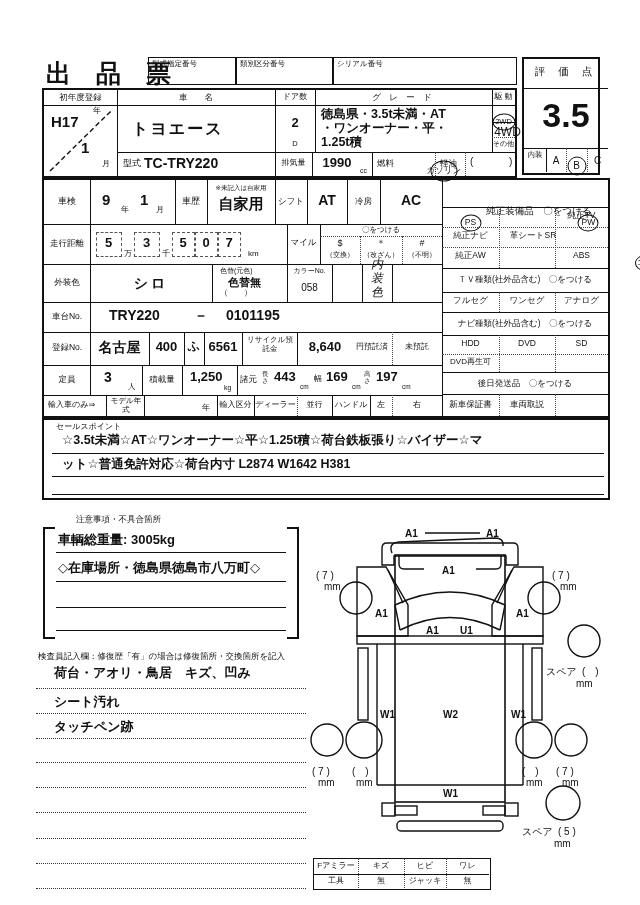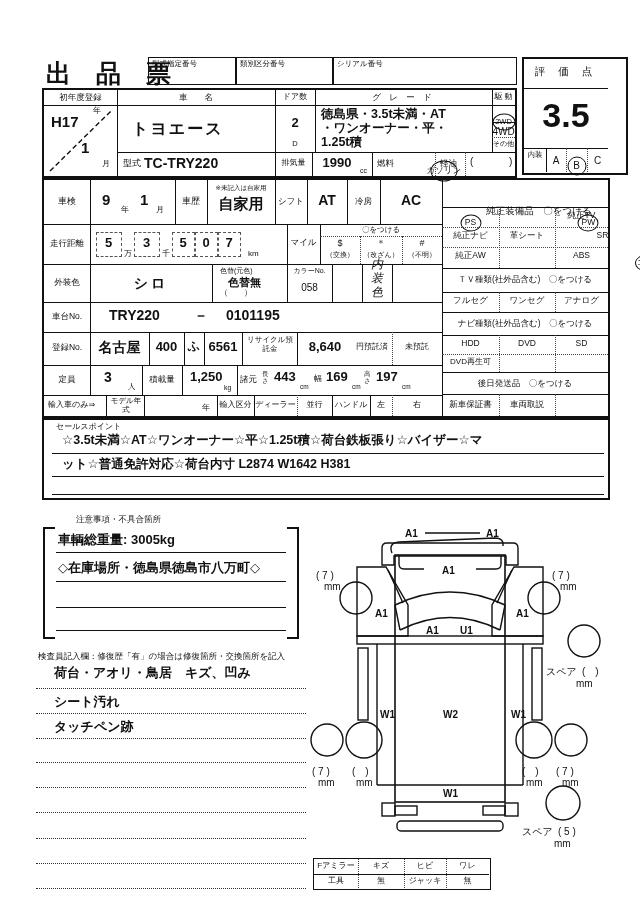--- a/index.html
+++ b/index.html
@@ -34,21 +34,21 @@
   <div class="bx" style="left:236px;top:57px;width:97px;height:28px;">
     <span class="t" style="left:3px;top:2px;font-size:7.5px;">類別区分番号</span>
   </div>
   <div class="bx" style="left:148px;top:57px;width:88px;height:28px;">
     <span class="t" style="left:3px;top:2px;font-size:7.5px;">型式指定番号</span>
   </div>
   <div class="bx" style="left:333px;top:57px;width:184px;height:28px;">
     <span class="t" style="left:3px;top:2px;font-size:7.5px;">シリアル番号</span>
   </div>
 
-  <div class="bx2" style="left:522px;top:57px;width:106px;height:118px;border-width:2.5px;">
+  <div class="bx2" style="left:522px;top:57px;width:78px;height:118px;border-width:2.5px;">
     <span class="t c" style="left:0;top:7px;width:84px;font-size:10.5px;letter-spacing:5px;">評 価 点</span>
     <div class="hl" style="left:0;top:29px;width:84px;"></div>
     <span class="t c b" style="left:0;top:38px;width:84px;font-size:34px;">3.5</span>
     <div class="hl" style="left:0;top:89px;width:84px;"></div>
     <div class="vl" style="left:22px;top:89px;height:24px;"></div>
     <span class="t stack c" style="left:3px;top:92px;width:16px;font-size:7.5px;">内装</span>
     <span class="t c" style="left:22px;top:96px;width:20px;font-size:10px;">A</span>
     <div class="vd" style="left:42px;top:89px;height:24px;"></div>
     <span class="t c circ" style="left:42px;top:96px;width:21px;font-size:10px;--cw:17px;--ch:17px;">B</span>
     <div class="vd" style="left:63px;top:89px;height:24px;"></div>
@@ -93,21 +93,21 @@
 
     
     <span class="t c" style="left:271px;top:3px;width:177px;font-size:8.5px;letter-spacing:3px;">グ レ ー ド</span>
     <span class="t b" style="left:277px;top:18px;font-size:12.5px;">徳島県・3.5t未満・AT</span>
     <span class="t b" style="left:277px;top:32px;font-size:12.5px;">・ワンオーナー・平・</span>
     <span class="t b" style="left:277px;top:46px;font-size:12.5px;">1.25t積</span>
 
     
     <span class="t c" style="left:448px;top:3px;width:23px;font-size:8px;">駆 動</span>
     <span class="t c circ" style="left:448px;top:20px;width:23px;font-size:7.5px;--cw:21px;--ch:15px;">2WD</span>
-    <span class="t c" style="left:448px;top:36px;width:23px;font-size:10px;">4WD</span>
+    <span class="t c" style="left:448px;top:36px;width:31px;font-size:12px;">4WD</span>
     <span class="t c" style="left:448px;top:50px;width:23px;font-size:7px;">その他</span>
 
     
     <span class="t c" style="left:231px;top:69px;width:37px;font-size:8px;">排気量</span>
     <span class="t c b" style="left:268px;top:66px;width:50px;font-size:13px;">1990</span>
     <span class="t" style="left:316px;top:77px;font-size:7px;">cc</span>
     <span class="t" style="left:333px;top:69px;font-size:8.5px;">燃料</span>
     <span class="t circ" style="left:355px;top:69px;font-size:8.5px;--cw:25px;--ch:19px;">ガソリン</span>
     <span class="t" style="left:396px;top:69px;font-size:8.5px;">軽油</span>
     <span class="t" style="left:426px;top:66px;font-size:10px;">(</span>
@@ -281,21 +281,21 @@
     <div class="vd" style="left:511px;top:155px;height:37px;"></div>
     <div class="vd" style="left:455px;top:214px;height:22px;"></div>
     <div class="vd" style="left:511px;top:214px;height:22px;"></div>
 
     <span class="t c" style="left:398px;top:26px;width:194px;font-size:9.5px;">純正装備品　〇をつける</span>
     <span class="t c circ" style="left:398px;top:31px;width:57px;font-size:8.5px;--cw:19px;--ch:15px;">PS</span>
     <span class="t c circ" style="left:455px;top:31px;width:56px;font-size:8.5px;--cw:19px;--ch:15px;">PW</span>
     <span class="t c" style="left:511px;top:31px;width:53px;font-size:8.5px;">純正TV</span>
     <span class="t c" style="left:398px;top:51px;width:57px;font-size:8.5px;">純正ナビ</span>
     <span class="t c" style="left:455px;top:51px;width:56px;font-size:8.5px;">革シート</span>
-    <span class="t c" style="left:532px;top:51px;width:53px;font-size:8.5px;">SR</span>
+    <span class="t c" style="left:480px;top:51px;width:53px;font-size:8.5px;">SR</span>
     <span class="t c" style="left:398px;top:71px;width:57px;font-size:8.5px;">純正AW</span>
     <span class="t c circ" style="left:455px;top:71px;width:56px;font-size:8.5px;--cw:26px;--ch:16px;">エアB</span>
     <span class="t c" style="left:511px;top:71px;width:53px;font-size:8.5px;">ABS</span>
 
     <span class="t c" style="left:398px;top:95px;width:166px;font-size:8.5px;text-align:center;">ＴＶ種類(社外品含む)　〇をつける</span>
     <span class="t c" style="left:398px;top:116px;width:57px;font-size:8.5px;">フルセグ</span>
     <span class="t c" style="left:455px;top:116px;width:56px;font-size:8.5px;">ワンセグ</span>
     <span class="t c" style="left:511px;top:116px;width:53px;font-size:8.5px;">アナログ</span>
 
     <span class="t c" style="left:398px;top:139px;width:166px;font-size:8.5px;">ナビ種類(社外品含む)　〇をつける</span>

